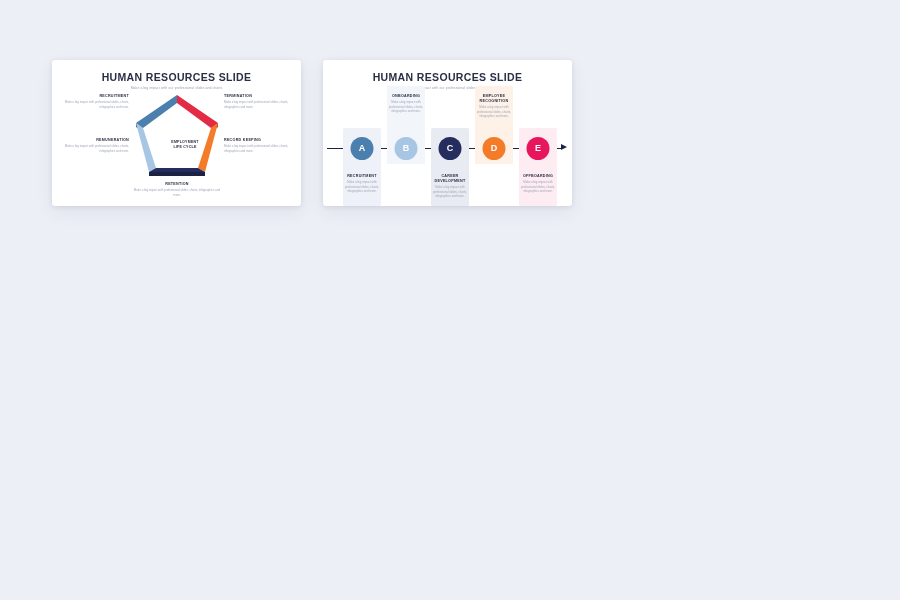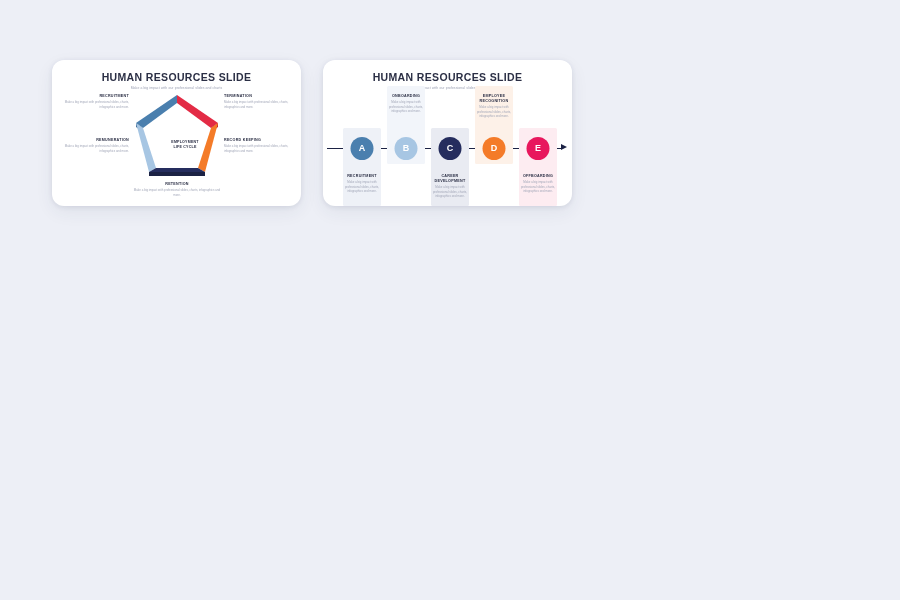--- a/index.html
+++ b/index.html
@@ -7,21 +7,21 @@
     width: 900px; height: 600px;
     background: #edeff6;
     font-family: "Liberation Sans", sans-serif;
     overflow: hidden;
   }
   .stage { position: relative; width: 900px; height: 600px; }
 
   .card {
     position: absolute;
     background: #ffffff;
-    border-radius: 12px;
+    border-radius: 3px;
     box-shadow: 0 1px 5px rgba(40,50,90,0.10), 0 6px 18px rgba(40,50,90,0.07);
     overflow: hidden;
   }
   #card-pentagon { left: 52px; top: 60px; width: 249px; height: 146px; }
   #card-timeline { left: 323px; top: 60px; width: 249px; height: 146px; }
 
   .card-head { text-align: center; padding-top: 11px; }
   .card-title {
     font-size: 10.5px; font-weight: bold; letter-spacing: 0.35px;
     color: #2b2f45;

